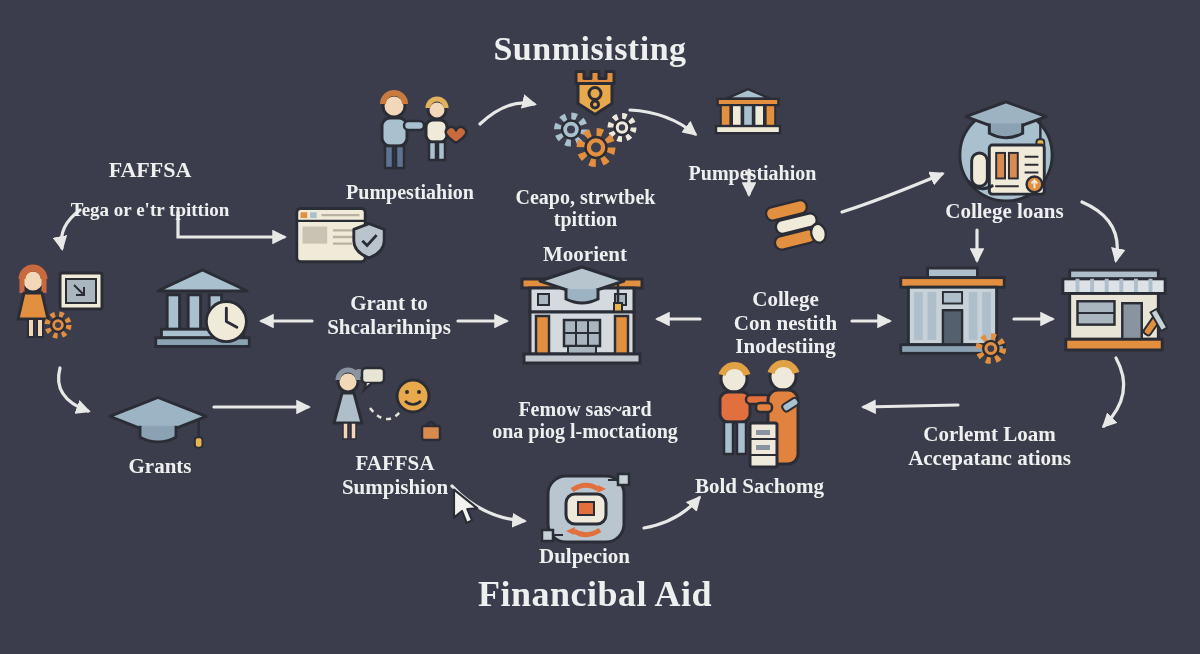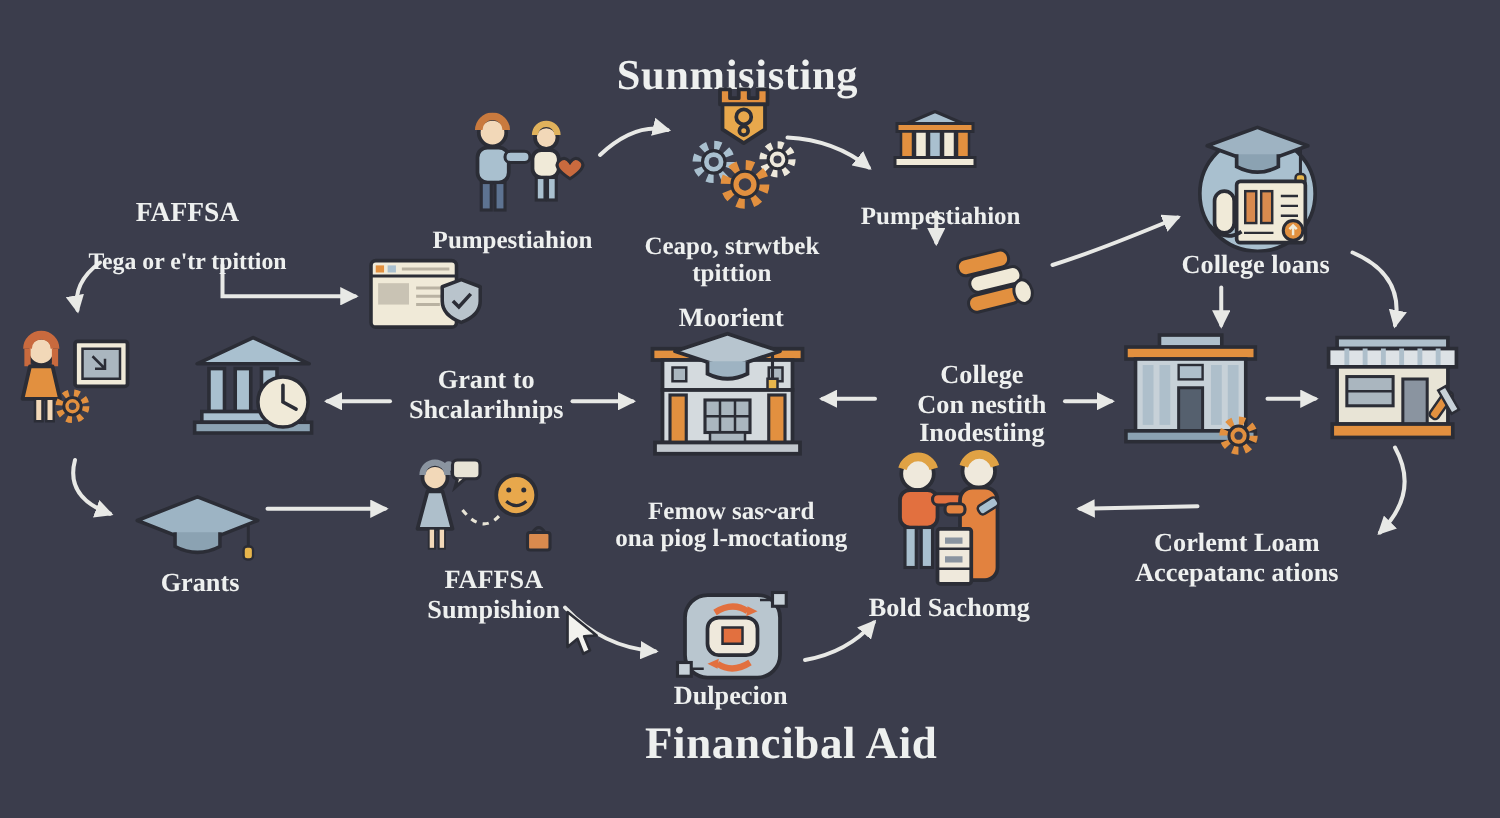--- a/index.html
+++ b/index.html
@@ -4,21 +4,21 @@
 <style>
   html,body{margin:0;padding:0;background:#3b3d4c;}
   .canvas{
     position:relative;width:1200px;height:654px;background:#3b3d4c;
     font-family:"Liberation Serif","DejaVu Serif",serif;color:#eef0ef;
     overflow:hidden;
   }
   .abs{position:absolute;}
   .lbl{font-weight:bold;text-align:center;line-height:1.12;color:#eef0ef;}
   .title-top{font-size:34px;letter-spacing:.5px;}
-  .title-bottom{font-size:36px;letter-spacing:.5px;text-align:right;}
+  .title-bottom{font-size:36px;letter-spacing:.5px;}
   .t22{font-size:22px;}
   .t21{font-size:21px;}
   .t20{font-size:20px;}
   .t19{font-size:19px;margin-top:16px;}
   .icon svg{display:block;width:100%;height:100%;}
   .arrows{position:absolute;left:0;top:0;width:1200px;height:654px;pointer-events:none;}
 </style>
 </head>
 <body>
 
@@ -46,21 +46,21 @@
       <path d="M1014,319 L1052,319" marker-end="url(#ah)"></path>
       <path d="M60,368 Q52,398 88,411" marker-end="url(#ah)"></path>
       <path d="M214,407 L308,407" marker-end="url(#ah)"></path>
       <path d="M958,405 L864,407" marker-end="url(#ah)"></path>
       <path d="M1116,358 Q1136,394 1104,426" marker-end="url(#ah)"></path>
       <path d="M452,486 Q482,518 524,521" marker-end="url(#ah)"></path>
       <path d="M644,528 Q678,522 699,498" marker-end="url(#ah)"></path>
     </g>
   </svg>
 
-  <div class="abs lbl title-top" style="left:420px;top:30px;width:340px;margin-top:12px;">Sunmisisting</div>
+  <div class="abs lbl title-top" style="left:420px;top:30px;width:340px;">Sunmisisting</div>
   <div class="abs lbl title-bottom" style="left:440px;top:574px;width:310px;">Financibal Aid</div>
 
   <div class="abs icon" style="left:545px;top:64px;width:100px;height:108px;">
     <svg viewBox="0 0 100 105">
       <path d="M31,6 h8 v7 h7 v-7 h8 v7 h7 v-7 h8 v12 h-38 z" fill="#e2903f" stroke="#2b2d36" stroke-width="3" stroke-linejoin="round"></path>
       <path d="M33,18 h34 v20 l-17,11 l-17,-11 z" fill="#e8a84c" stroke="#2b2d36" stroke-width="3" stroke-linejoin="round"></path>
       <circle cx="50" cy="28" r="6" fill="none" stroke="#2b2d36" stroke-width="3"></circle>
       <circle cx="50" cy="39" r="3.5" fill="none" stroke="#2b2d36" stroke-width="3"></circle>
       <circle cx="26" cy="64" r="13" fill="none" stroke="#a9c0cf" stroke-width="8" stroke-dasharray="5.1 5.1"></circle>
       <circle cx="26" cy="64" r="9" fill="#a9c0cf" stroke="#2b2d36" stroke-width="2.5"></circle>

